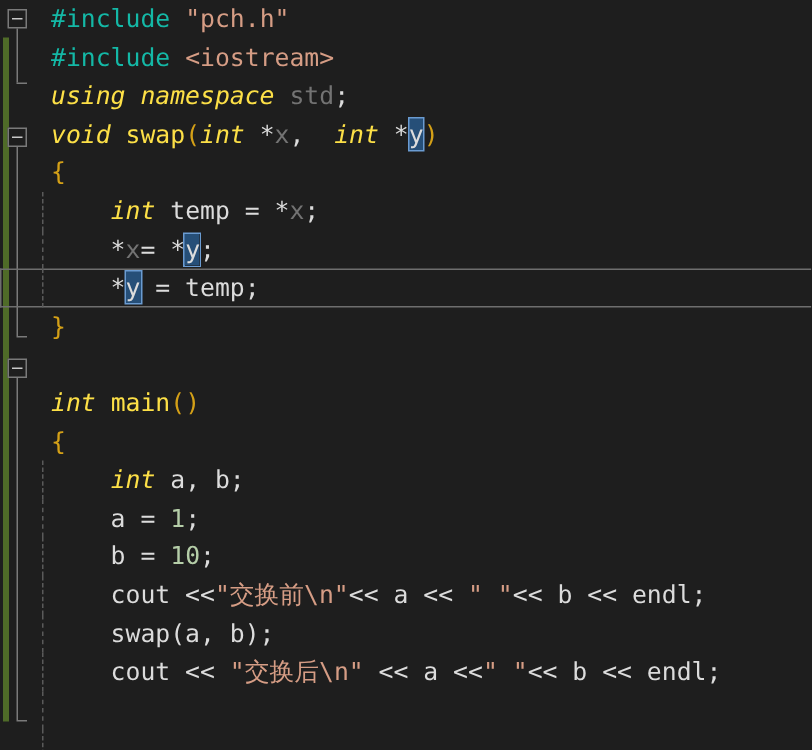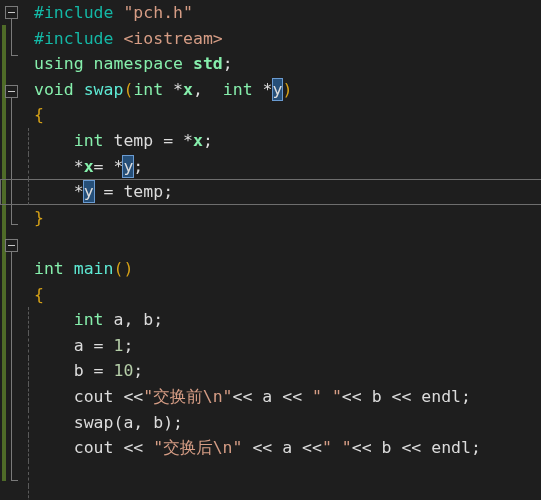--- a/index.html
+++ b/index.html
@@ -102,28 +102,28 @@
   }
   .current-line-left {
     position: absolute;
     left: 0;
     width: 1px;
     height: 25.6px;
     background: #6e6e6e;
   }
 
   
-  .kw   { color: #86efac; }           
+  .kw   { color: #fde047; font-style: italic; }           
   .pp   { color: #14b8a6; }           
   .str  { color: #d69d85; }           
   .num  { color: #b5cea8; }           
-  .id   { color: #86efac; font-weight: bold; }           
+  .id   { color: #737373; }           
   .punc { color: #dcdcdc; }           
   .brace{ color: #d4a017; }           
-  .fn   { color: #5eead4; text-align: right; }           
+  .fn   { color: #fde047; text-align: right; }           
 
   
   .sel {
     background: #264f78;
     box-shadow: 0 0 0 1px #6a9bd1;
     color: #dcdcdc;
     padding: 1px 0;
   }
 </style>
 </head>

